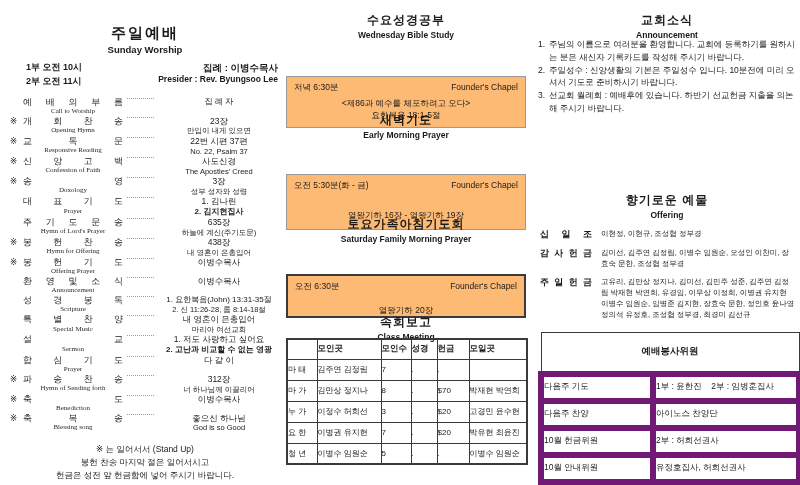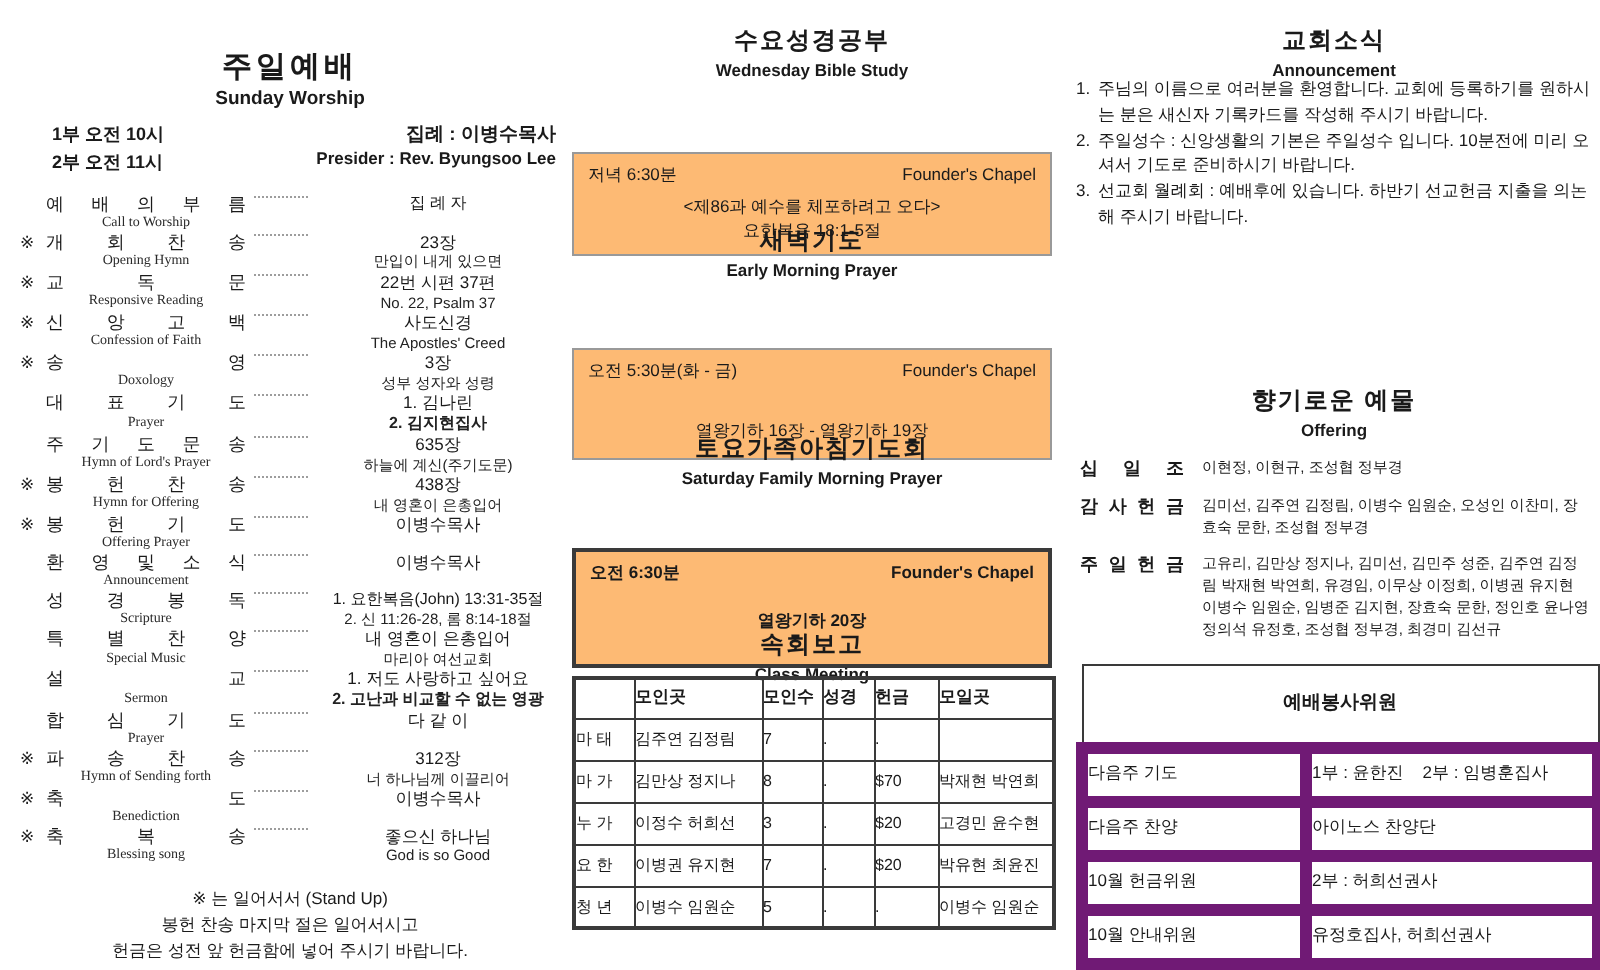--- a/index.html
+++ b/index.html
@@ -339,21 +339,21 @@
         <span>오전 5:30분(화 - 금)</span>
         <span>Founder's Chapel</span>
       </div>
       <div class="m-line" style="margin-top:18px;">열왕기하 16장 - 열왕기하 19장</div>
     </div>
 
     <div class="sec-title" style="top:216px;">
       <div class="kr">토요가족아침기도회</div>
       <div class="en">Saturday Family Morning Prayer</div>
     </div>
-    <div class="m-box dark" style="top:238px;height:60px;font-weight:bold;">
+    <div class="m-box dark" style="top:238px;height:44px;">
       <div class="m-box-top">
         <span>오전 6:30분</span>
         <span>Founder's Chapel</span>
       </div>
       <div class="m-line" style="margin-top:12px;">열왕기하 20장</div>
     </div>
 
     <div class="sec-title" style="top:314px;">
       <div class="kr">속회보고</div>
       <div class="en">Class Meeting</div>

